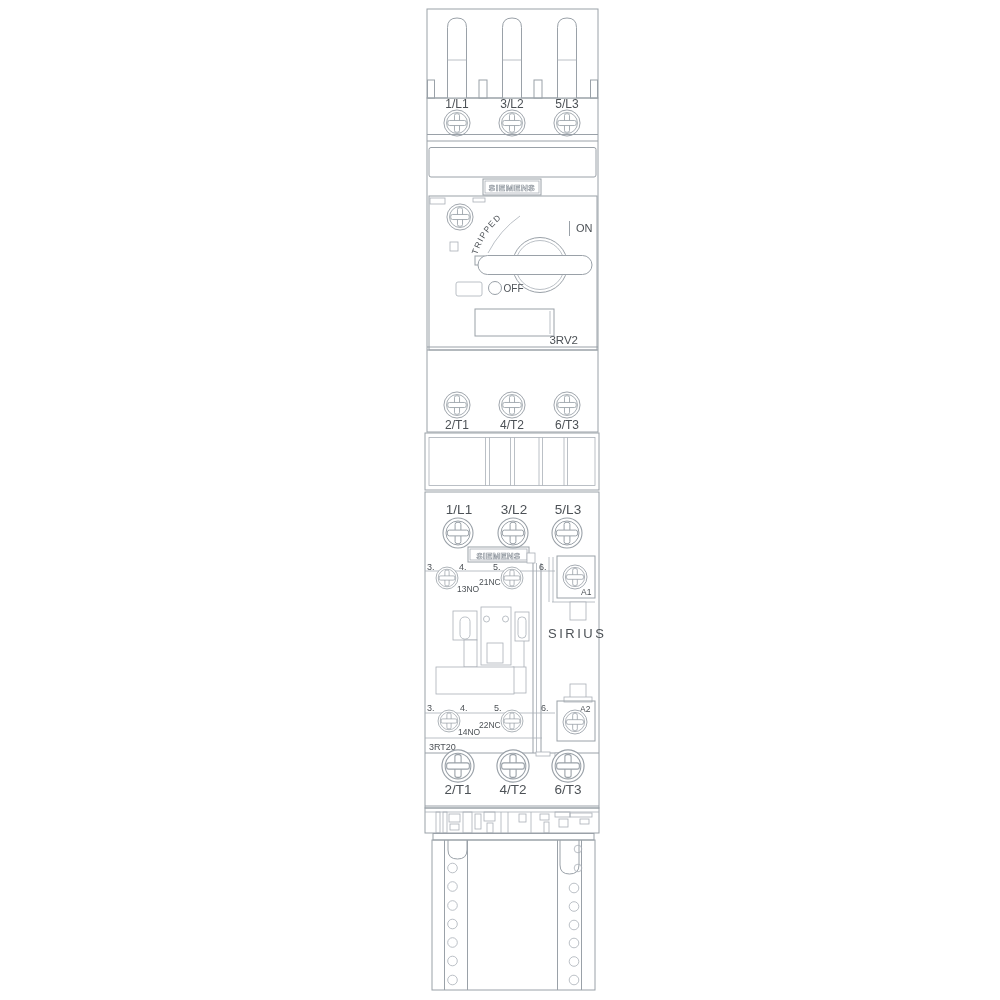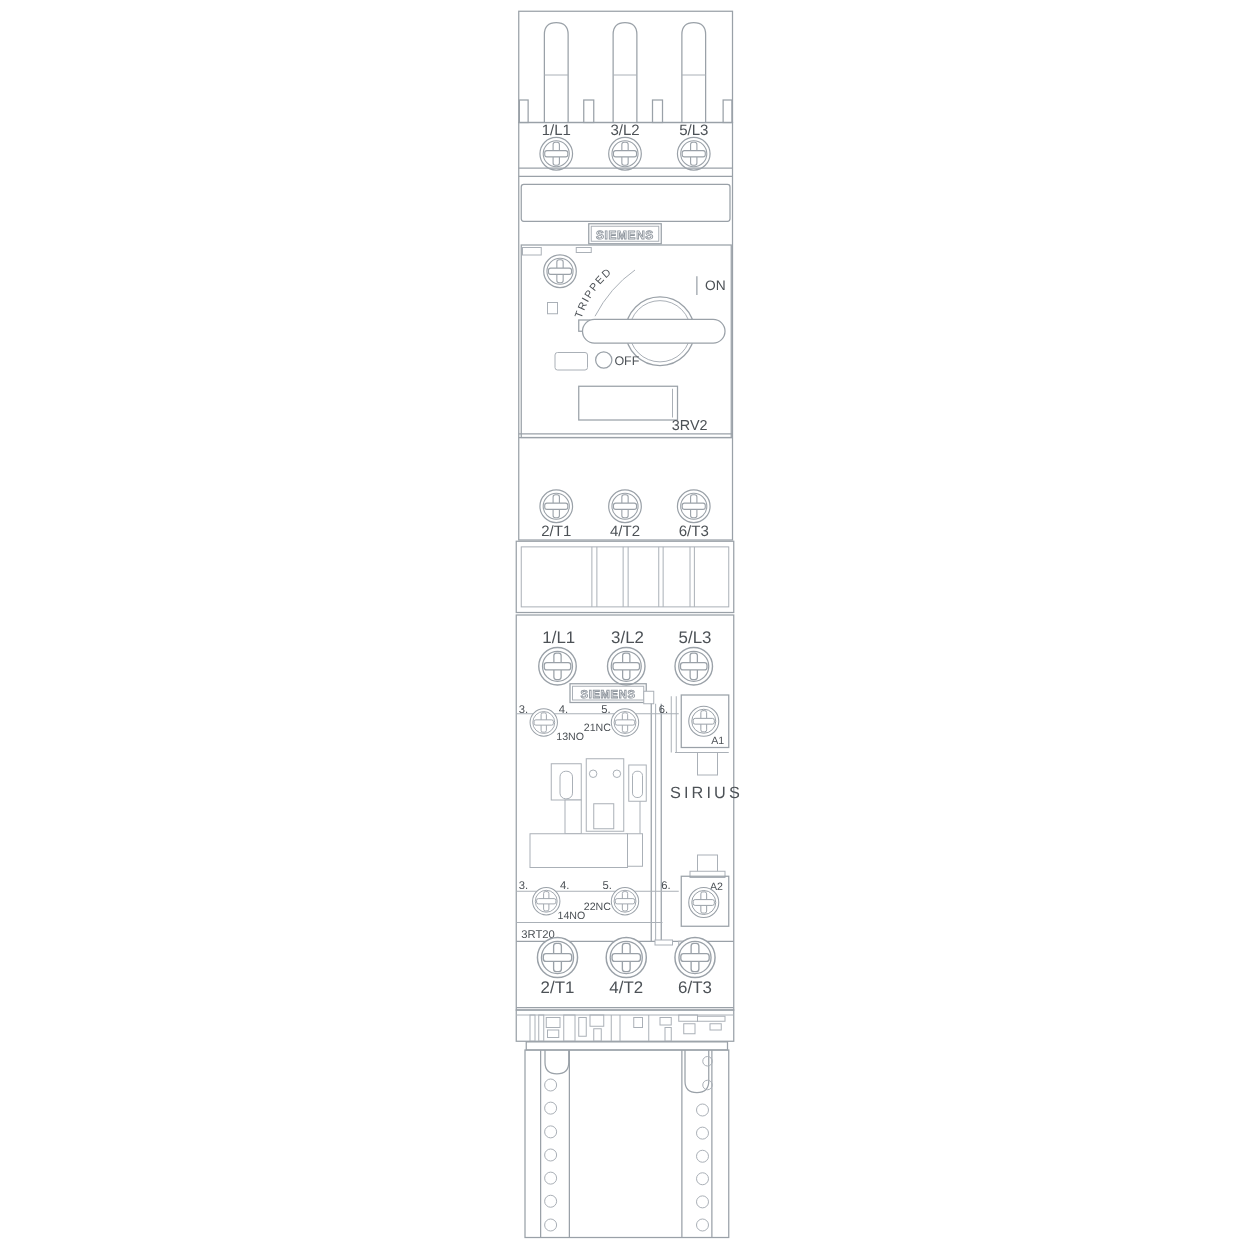--- a/index.html
+++ b/index.html
@@ -1,17 +1,17 @@
 <!DOCTYPE html>
 <html><head>
 <meta charset="utf-8">
 <style>
   html,body{margin:0;padding:0;background:#ffffff;}
   #canvas{position:relative;width:904px;height:1000px;background:#fff;overflow:hidden;
-          font-family:"Liberation Sans", sans-serif;}
+          font-family:"Liberation Sans", sans-serif;margin-left:12px;}
   svg{position:absolute;left:0;top:0;}
   text{font-family:"Liberation Sans", sans-serif;fill:#4c5156;}
   .ln{stroke:#9aa1a8;fill:none;stroke-width:1;}
   .lnf{stroke:#9aa1a8;fill:#ffffff;stroke-width:1;}
   .thin{stroke:#aab0b7;fill:none;stroke-width:0.8;}
   .thinf{stroke:#aab0b7;fill:#ffffff;stroke-width:0.8;}
   .logoTxt{fill:#ffffff;stroke:#8f969e;stroke-width:0.7;font-weight:bold;}
 </style>
 </head>
 <body>

